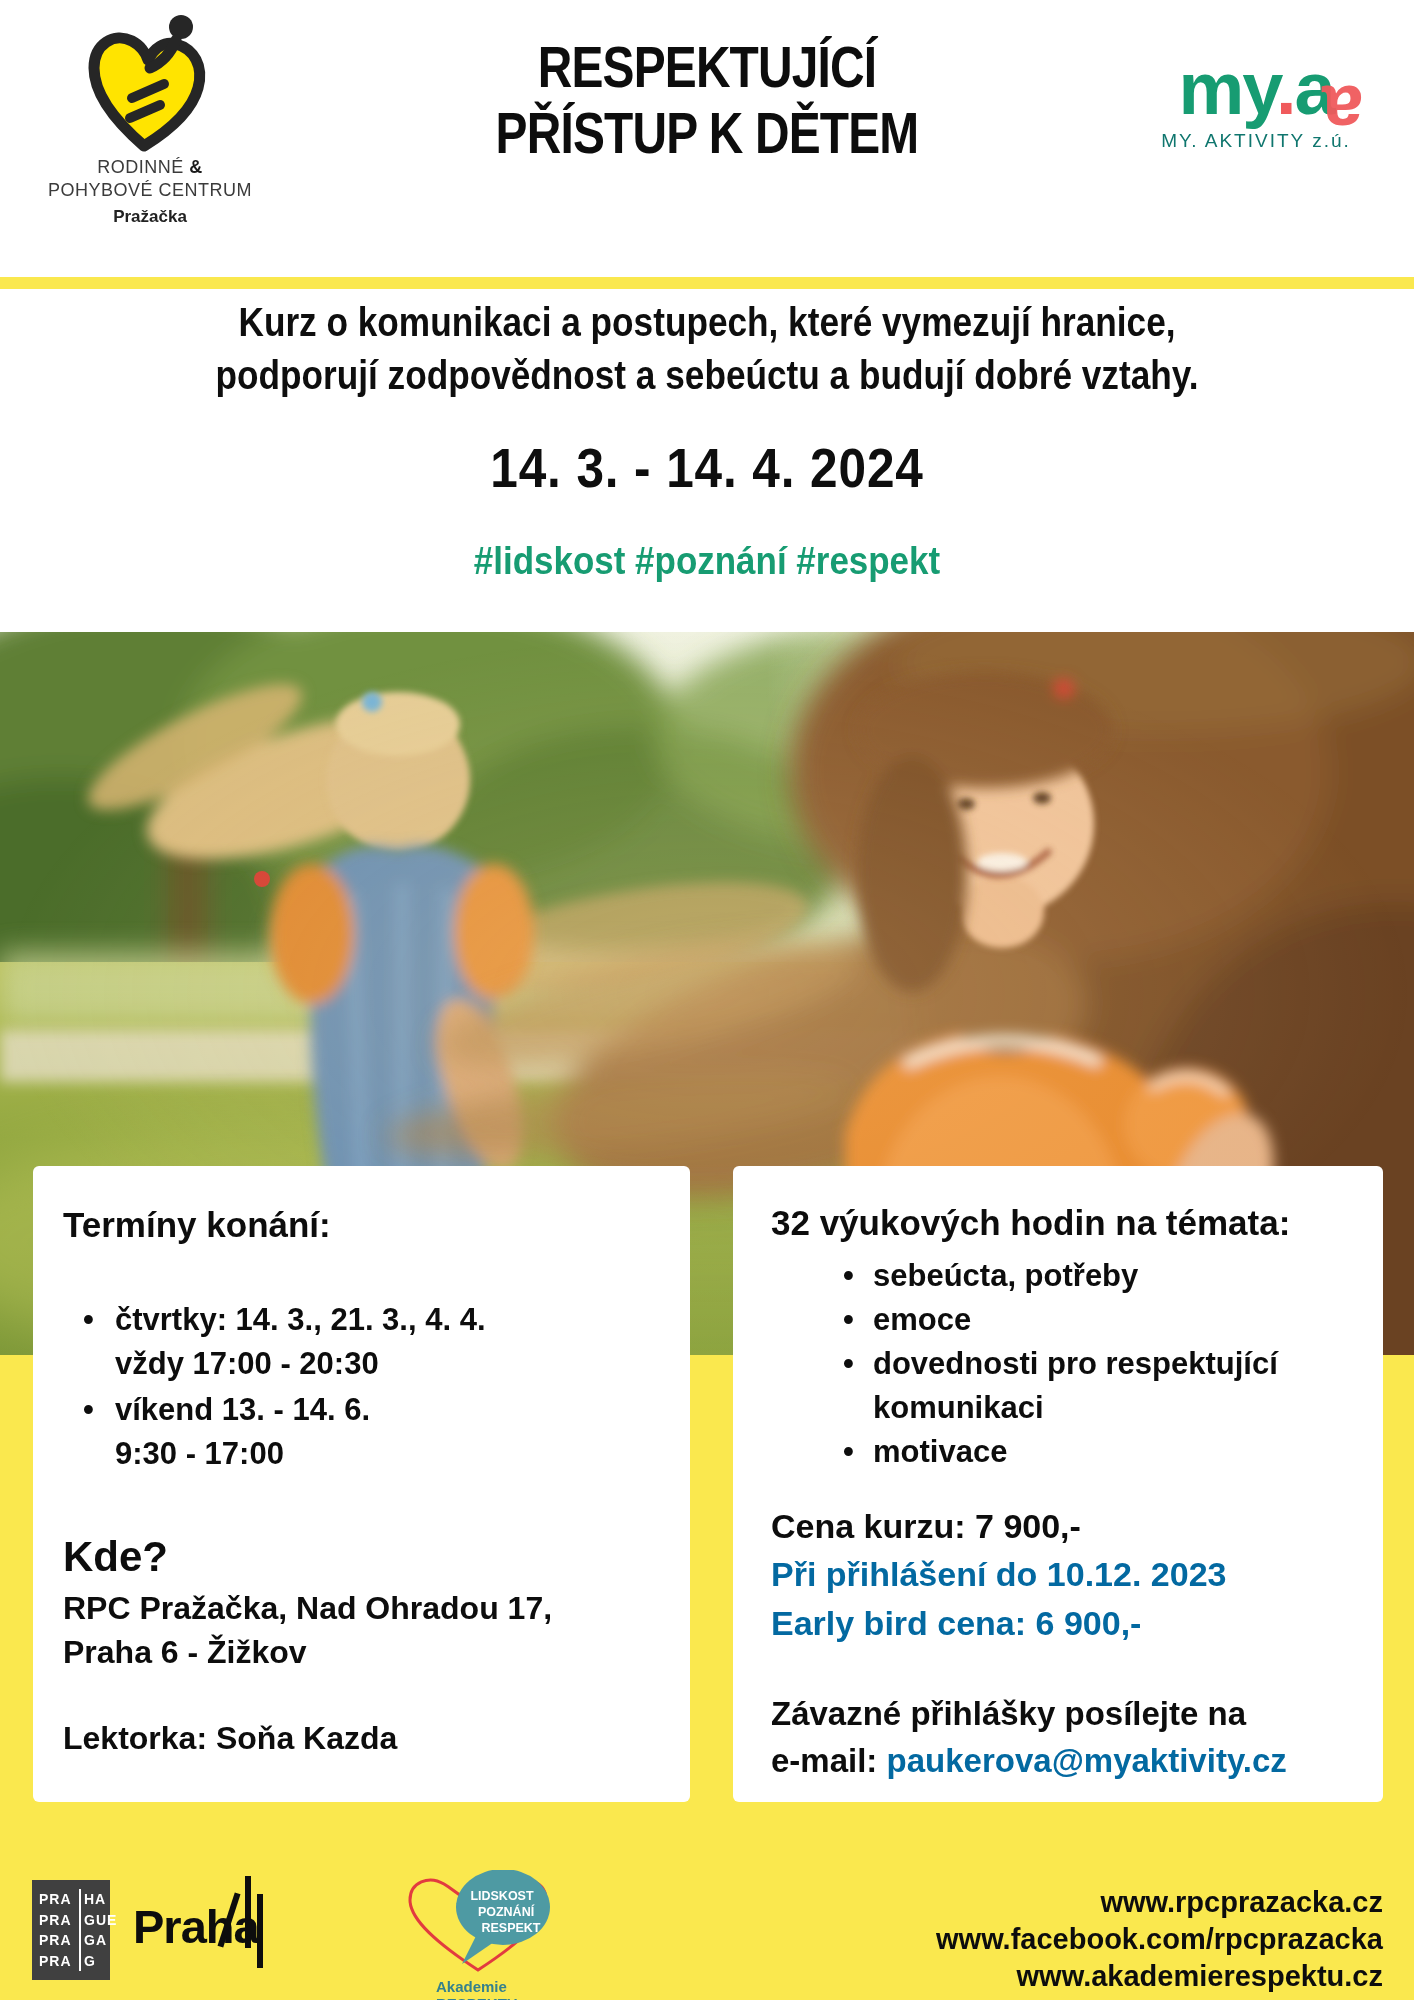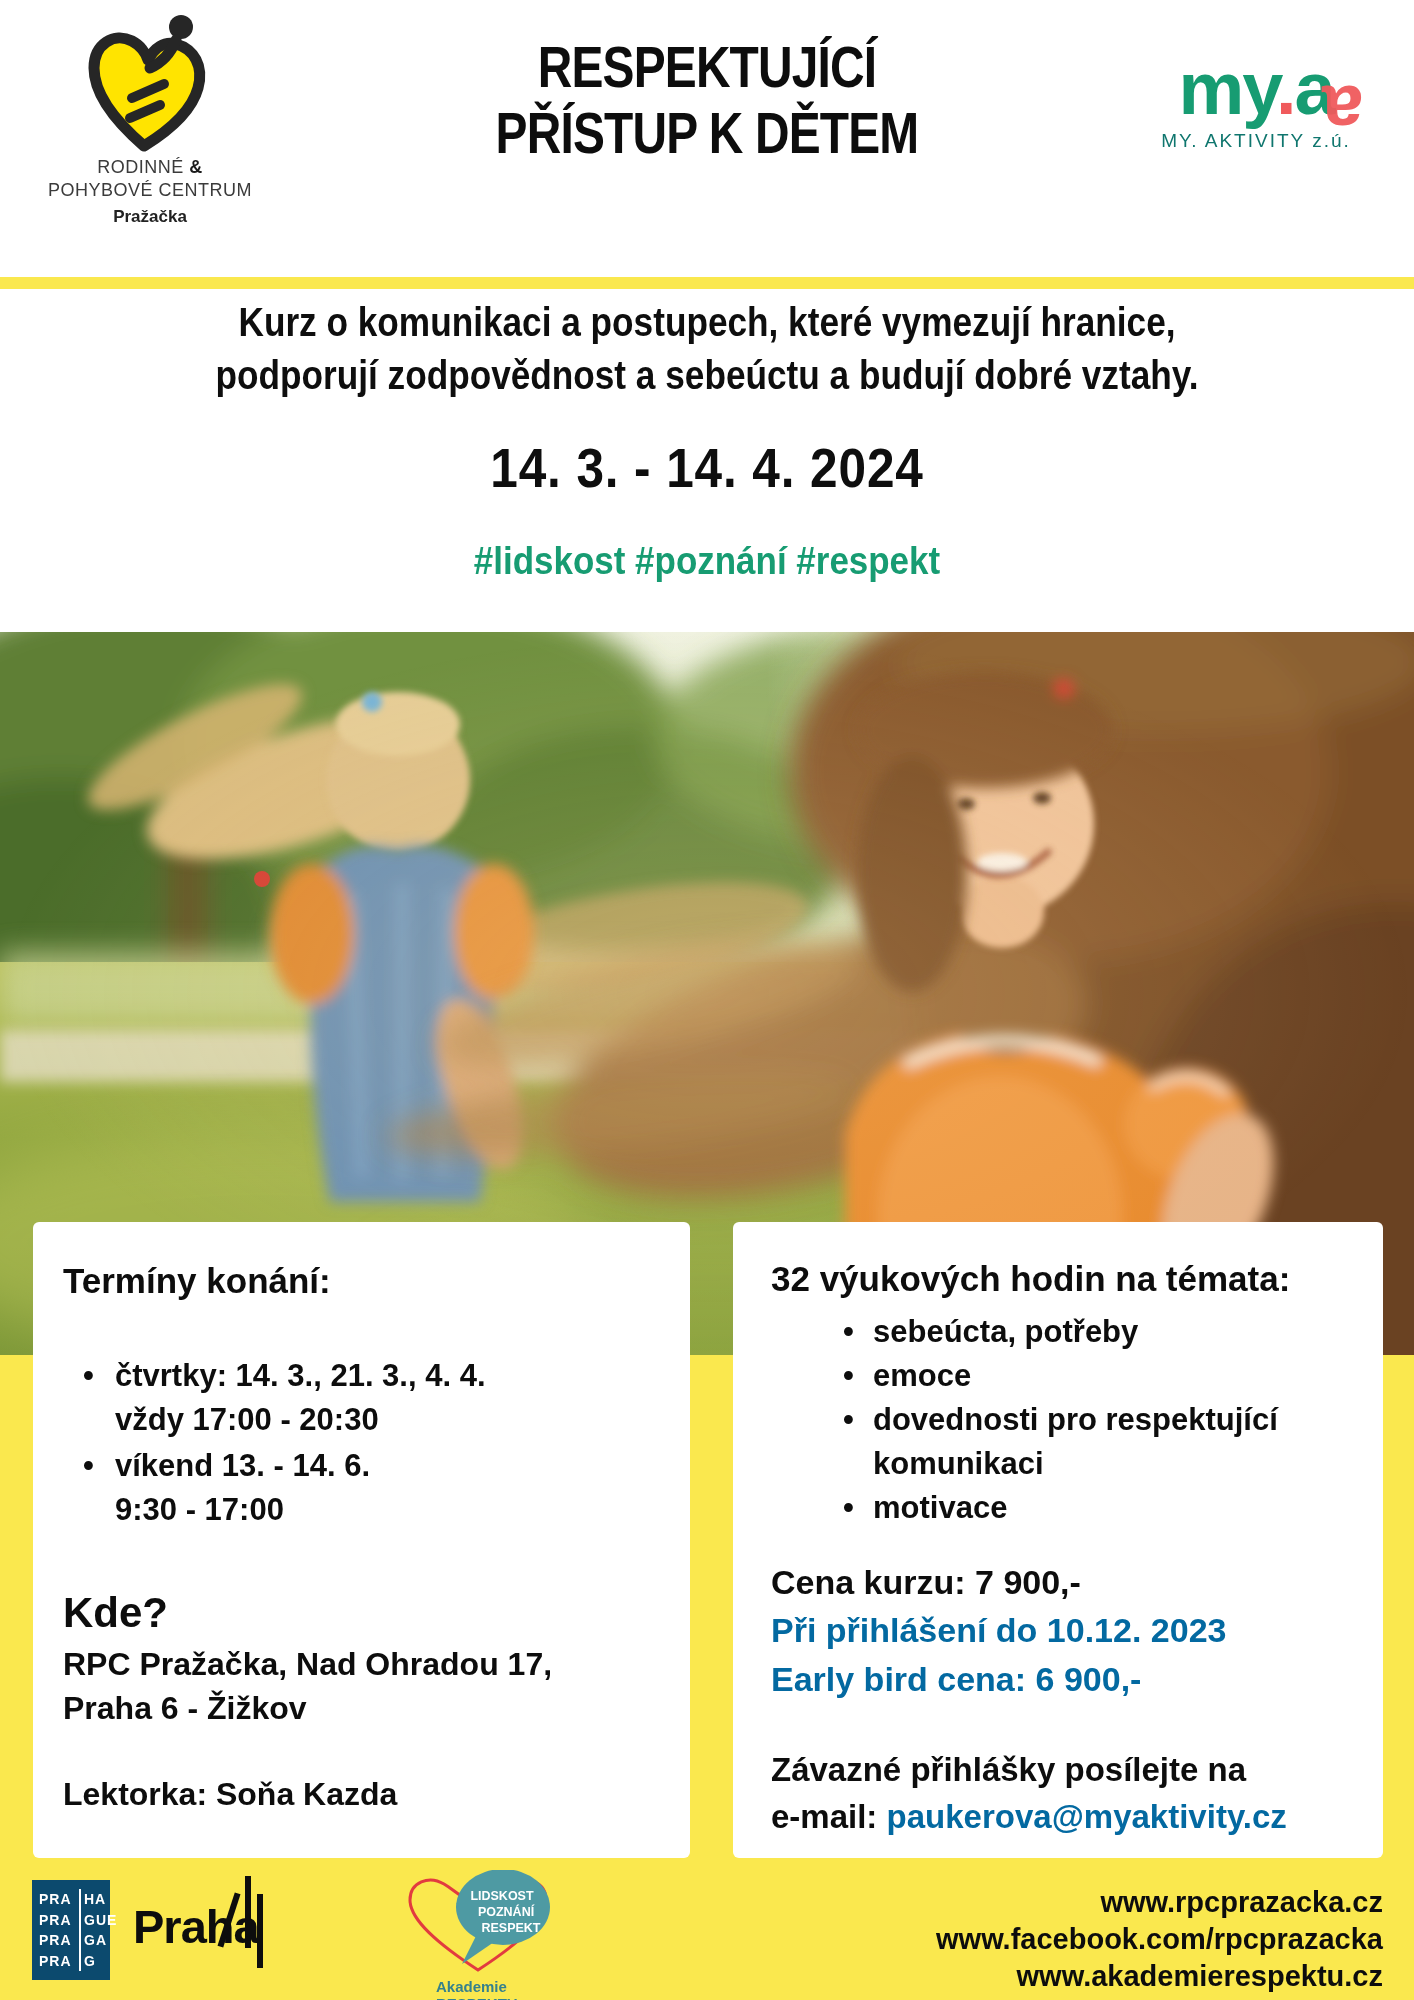--- a/index.html
+++ b/index.html
@@ -31,40 +31,40 @@
   .intro-date{margin-top:34px;font-size:55px;font-weight:700;letter-spacing:1px;transform:scaleX(.9);}
   .intro-tags{margin-top:40px;font-size:38px;font-weight:700;color:#179c72;transform:scaleX(.92);}
 
   
   .photo{position:absolute;left:0;top:632px;width:1414px;height:723px;overflow:hidden;background:#9eb050;}
 
   
   .yellow-bottom{position:absolute;left:0;top:1355px;width:1414px;height:645px;background:#fae84e;}
 
   
-  .card{position:absolute;top:1222px;height:636px;background:#fff;border-radius:6px;color:#0d0d0d;}
+  .card{position:absolute;top:1166px;height:636px;background:#fff;border-radius:6px;color:#0d0d0d;}
   .card-left{left:33px;width:657px;padding:38px 28px 0 30px;}
   .card-right{left:733px;width:650px;padding:36px 26px 0 38px;}
   .card h2{margin:0;font-size:35px;font-weight:700;line-height:1.2;}
   .blist{list-style:none;margin:0;padding:0;font-size:31px;font-weight:700;line-height:1.42;}
   .blist li{position:relative;}
   .card-left .blist{margin:52px 0 0 14px;}
   .card-left .blist li{padding-left:38px;margin-bottom:2px;}
   .card-right .blist{margin:10px 0 0 66px;}
   .card-right .blist li{padding-left:36px;}
   .blist li::before{content:"\2022";position:absolute;left:6px;}
   .kde{margin-top:52px;font-size:32px;font-weight:700;line-height:1.38;}
   .kde .h{font-size:42px;}
   .lektor{margin-top:46px;font-size:32px;font-weight:700;}
   .price{margin-top:28px;font-size:34px;font-weight:700;line-height:1.42;}
   .green{color:#0369a1;}
   .apply{margin-top:44px;font-size:33px;font-weight:700;line-height:1.42;}
 
   
-  .praha-box{position:absolute;left:32px;top:1880px;width:78px;height:100px;background:#0c4a6e;
+  .praha-box{position:absolute;left:32px;top:1880px;width:78px;height:100px;background:#404040;
     display:grid;grid-template-columns:40px 2px 1fr;grid-auto-rows:1fr;align-items:center;
     padding:9px 7px;color:#fff;font-size:14px;font-weight:700;letter-spacing:1px;line-height:1;}
   .praha-box .div{background:#fff;width:2px;height:100%;grid-row:1 / span 4;grid-column:2;}
   .praha-box .l{grid-column:1;}
   .praha-box .r{grid-column:3;padding-left:3px;}
   .praha-word{position:absolute;left:133px;top:1899px;font-size:47px;font-weight:700;letter-spacing:-1px;color:#0d0d0d;}
   .praha-slashes{position:absolute;left:226px;top:1876px;width:46px;height:100px;}
   .praha-slashes i{position:absolute;width:6px;background:#0d0d0d;display:block;}
   .praha-slashes .s1{height:56px;top:16px;left:0;transform:rotate(18deg);}
   .praha-slashes .s2{height:72px;top:0;left:19px;}

